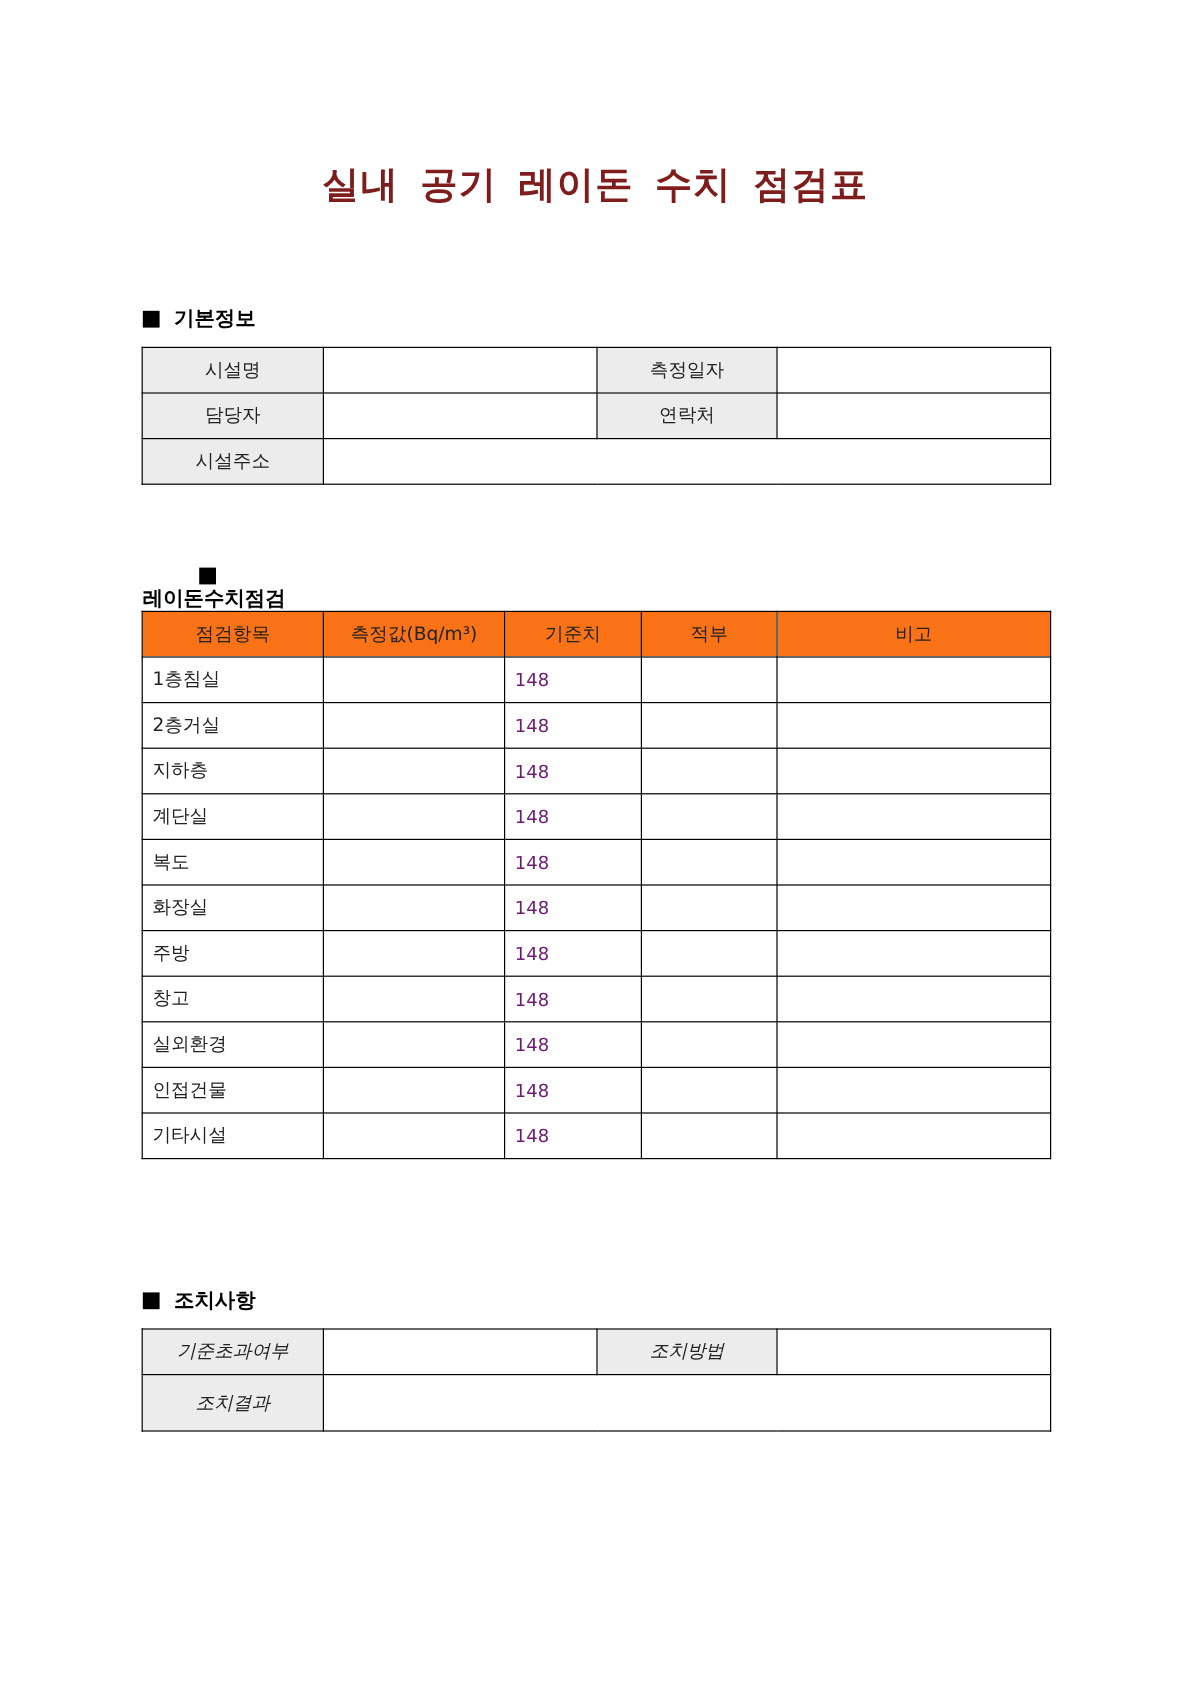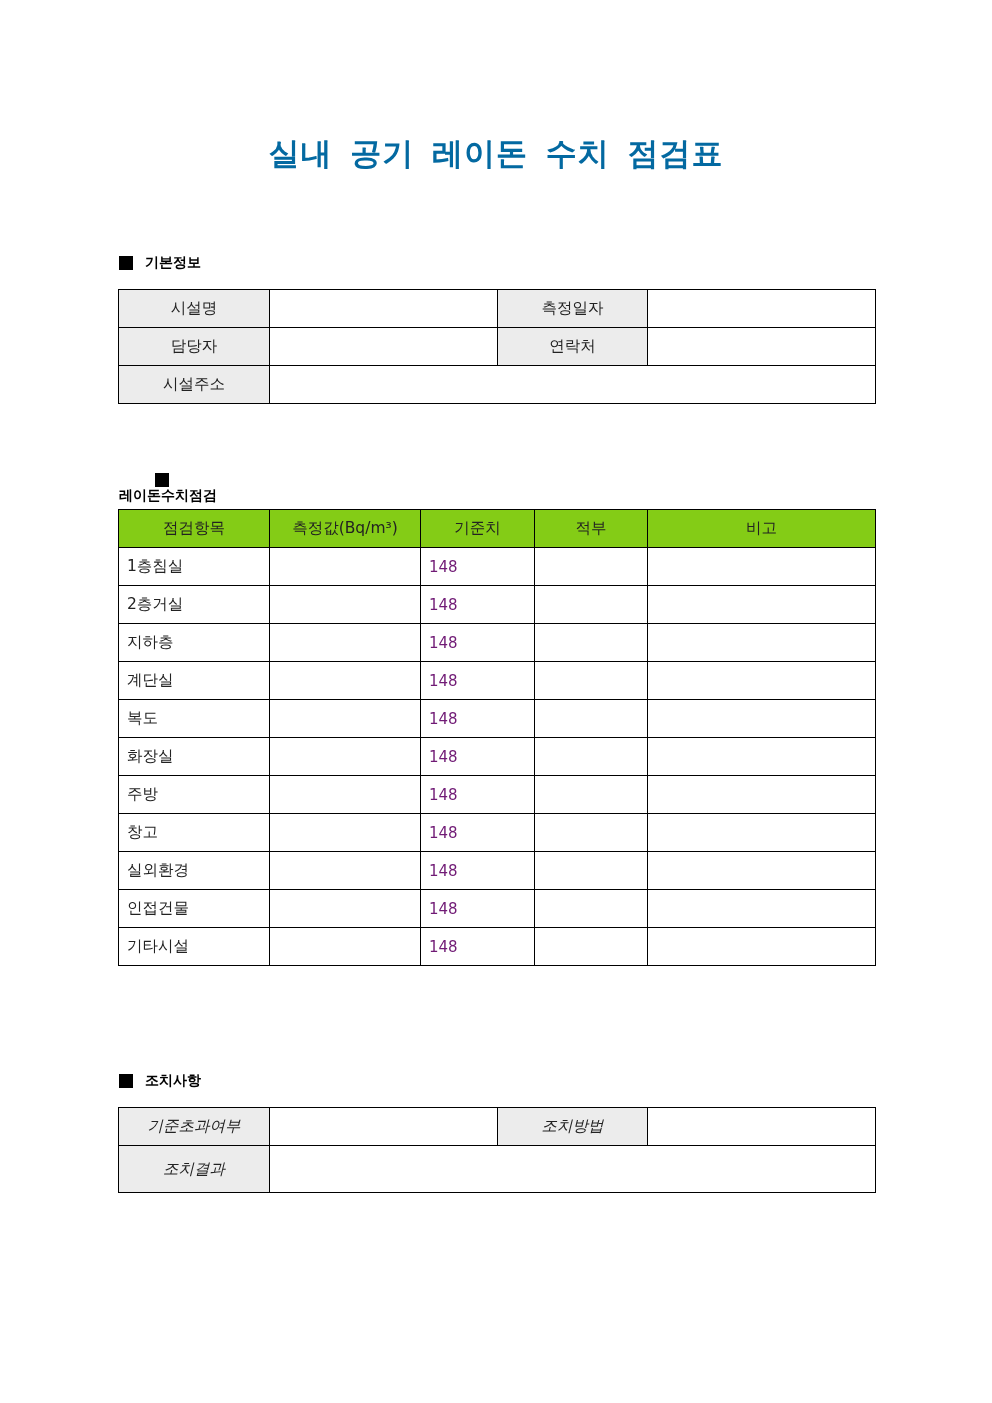--- a/index.html
+++ b/index.html
@@ -4,25 +4,25 @@
   <style>
     html, body { margin: 0; padding: 0; background: #ffffff; }
     body {
       width: 992px; height: 1403px; position: relative; overflow: hidden;
       font-family: "DejaVu Sans", "Liberation Sans", sans-serif;
       color: #111111;
     }
     .page-title {
       position: absolute; top: 133px; left: 0; width: 992px;
       text-align: center; font-size: 31px; font-weight: bold;
-      letter-spacing: 1px; word-spacing: 6px; color: #0369a1;
+      letter-spacing: 1px; word-spacing: 6px; color: #7f1d1d;
     }
     .section-heading {
       position: absolute; left: 119px;
-      font-size: 14px; font-weight: bold; color: #000;
+      font-size: 17px; font-weight: bold; color: #000;
       display: flex; align-items: center;
     }
     .section-heading .square {
       display: inline-block; width: 14px; height: 14px; background: #000;
       margin-right: 12px;
     }
     table.form {
       position: absolute; left: 118px; width: 757px;
       border-collapse: collapse; table-layout: fixed;
       font-size: 15.5px;
@@ -31,21 +31,21 @@
     table.form td, table.form th {
       border: 1.5px solid #000; padding: 0; font-weight: normal;
       overflow: hidden; white-space: nowrap;
     }
     .label-cell {
       background: #ececec; text-align: center; color: #222;
     }
     .value-cell { background: #fff; }
     .left-cell { text-align: left; padding-left: 8px !important; color: #222; }
     .num-cell { text-align: left; padding-left: 8px !important; color: #701a75; font-size: 15px; }
-    .head-cell { background: #84cc16; text-align: center; color: #222; }
+    .head-cell { background: #f97316; text-align: center; color: #222; }
   </style>
 </head>
 <body>
 
 <div class="page-title">실내 공기 레이돈 수치 점검표</div>
 
 <div class="section-heading" style="top:254px;">
   <span class="square"></span>
   <span>기본정보</span>
 </div>

